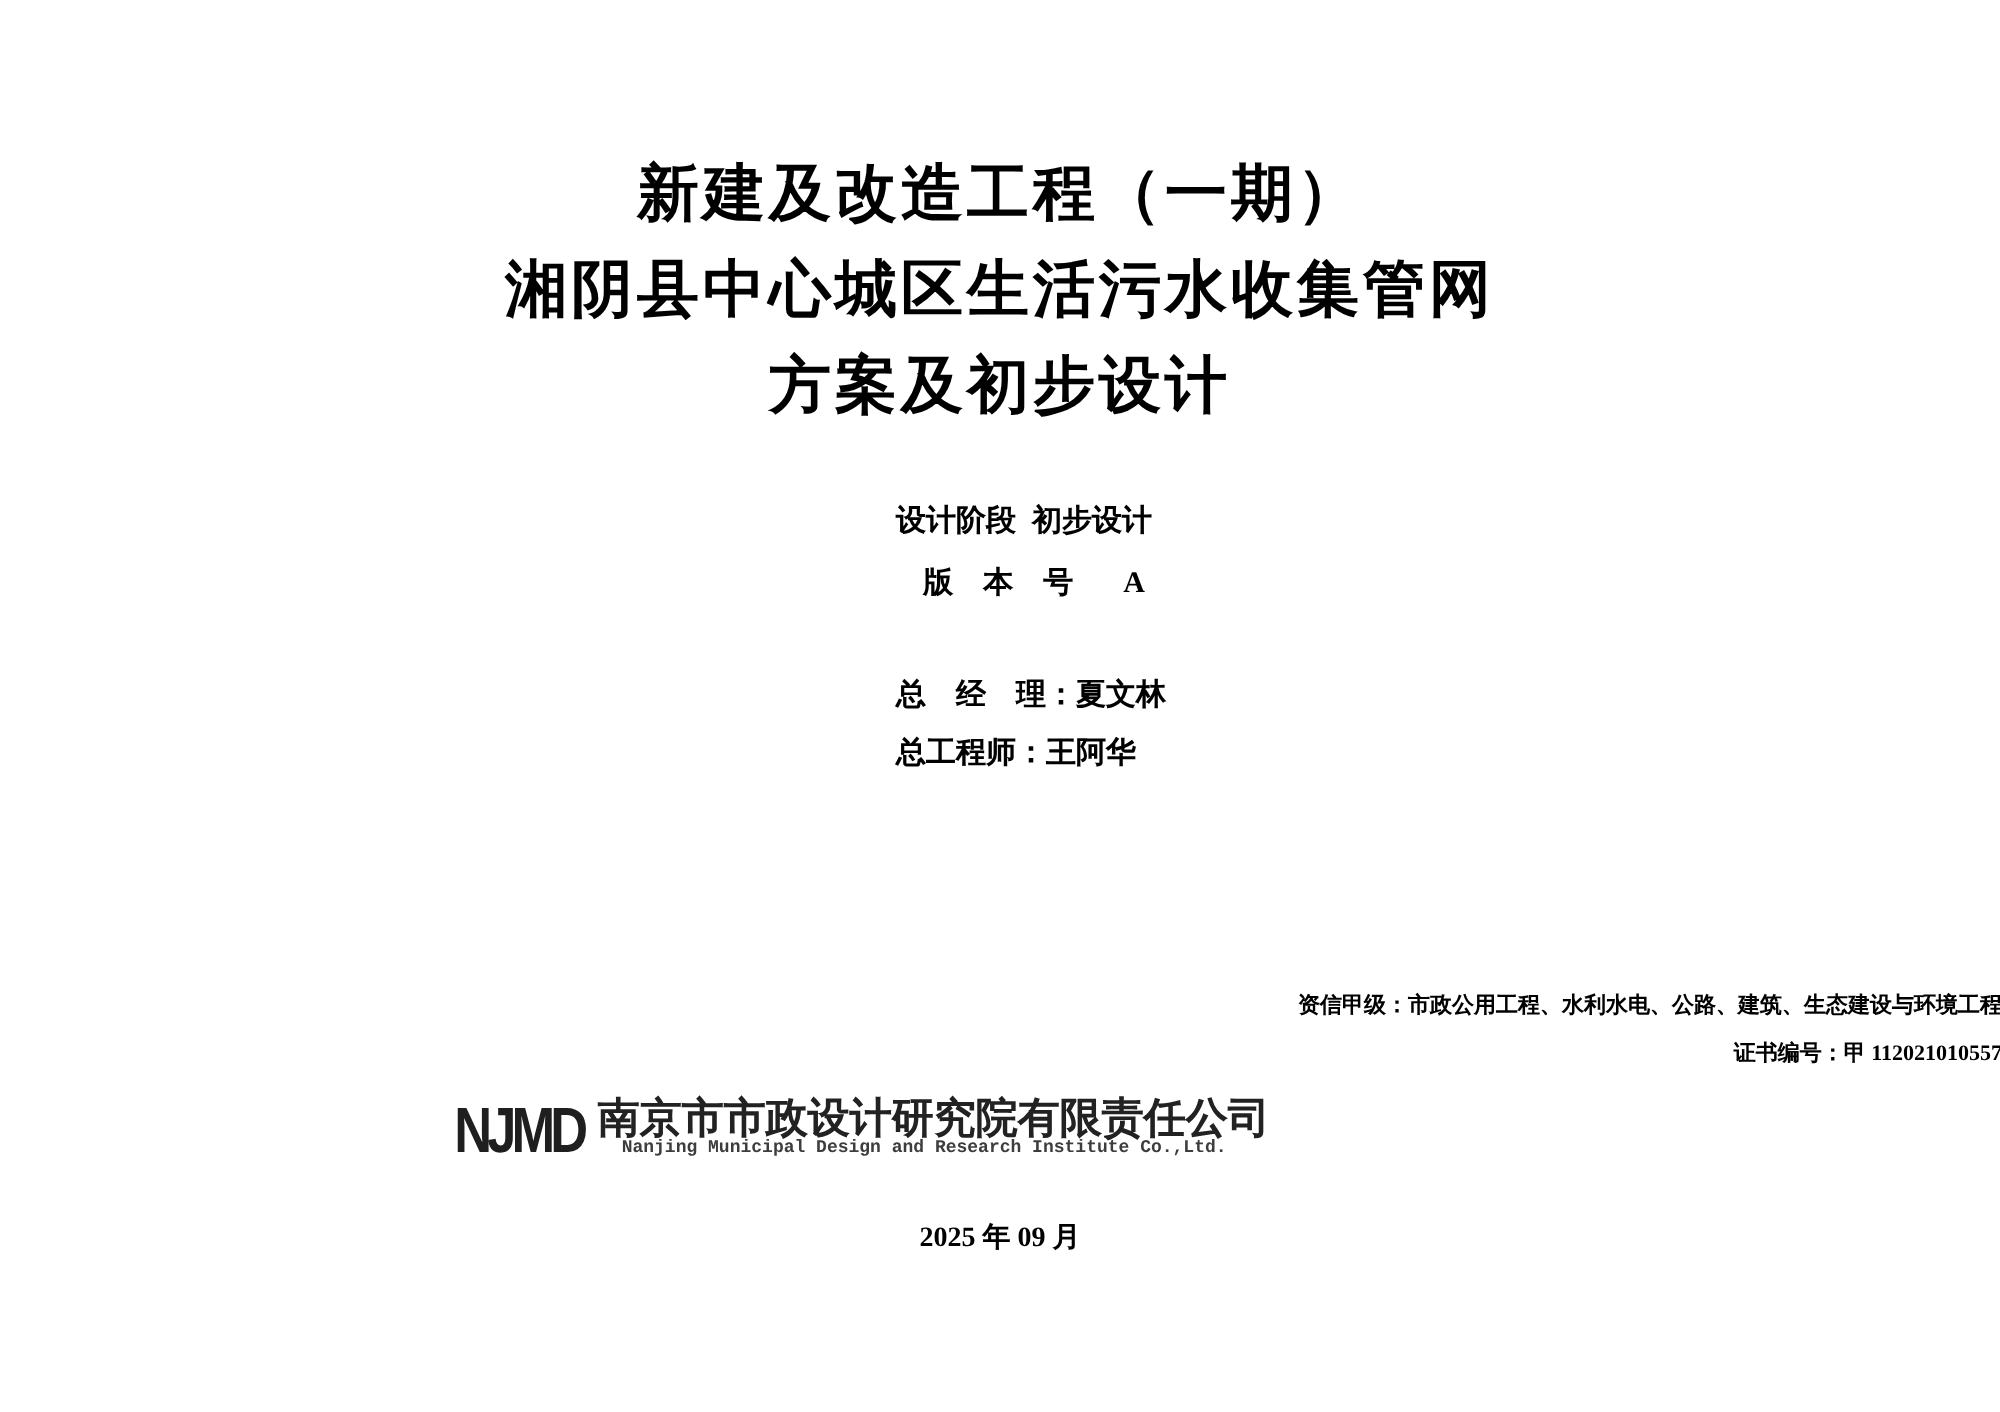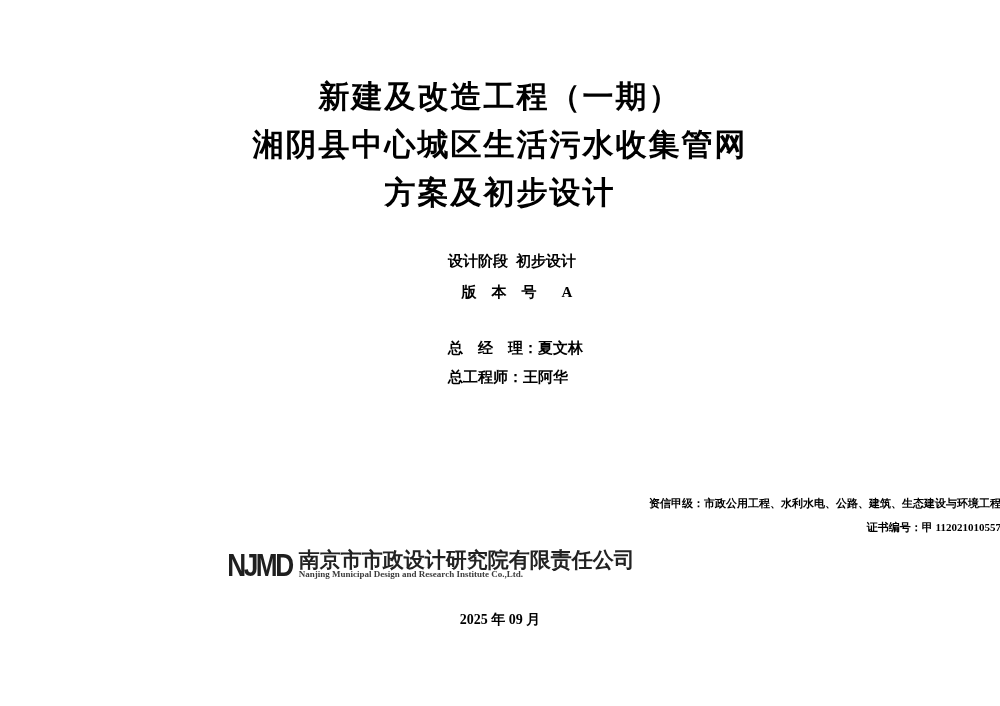--- a/index.html
+++ b/index.html
@@ -106,26 +106,27 @@
   .company-cn {
     font-family: "Liberation Sans", sans-serif;
     font-weight: bold;
     font-size: 21px;
     line-height: 19px;
     letter-spacing: 0px;
     color: #222222;
     white-space: nowrap;
   }
   .company-en {
-    font-family: Liberation Serif, serif;
+    font-family: Liberation Mono, monospace;
     font-weight: bold;
     font-size: 9px;
     line-height: 11px;
     color: #3d3d3d;
     white-space: nowrap;
+    margin-left: 12px;
   }
   
   .date-line {
     position: absolute;
     top: 611px;
     left: 0;
     width: 1000px;
     text-align: center;
     font-weight: bold;
     font-size: 14px;

